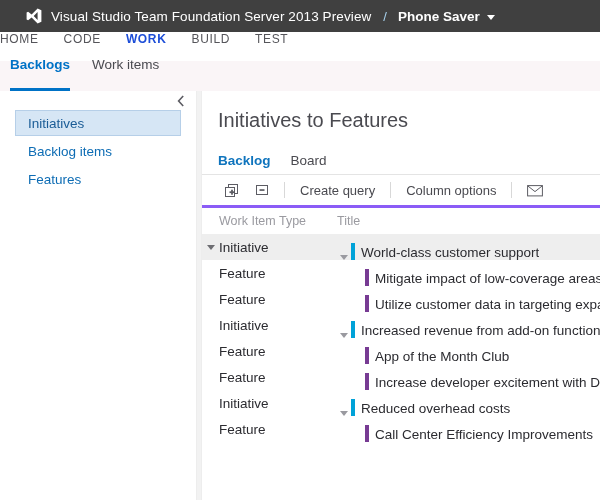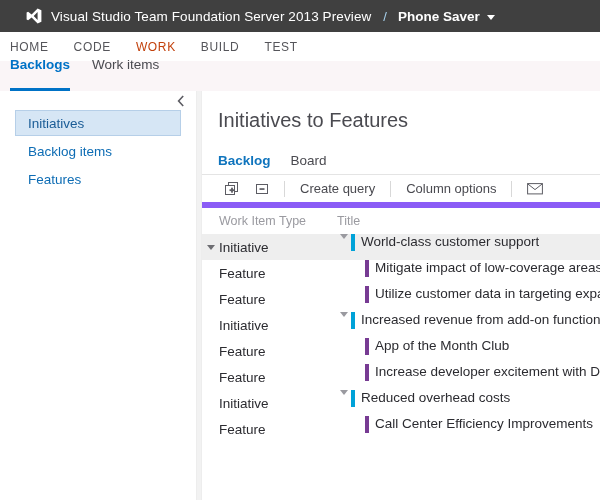--- a/index.html
+++ b/index.html
@@ -60,35 +60,35 @@
     display: inline-block;
     position: relative;
     top: 1px;
   }
 
   
   #nav-strip {
     height: 29px;
     background: #ffffff;
     display: flex;
-    align-items: center;
-    padding-left: 10px;
+    align-items: flex-start;
+    padding-left: 0;
     box-sizing: border-box;
   }
   .nav1-item {
     font-size: 12px;
     color: #55555a;
     letter-spacing: .65px;
     margin-right: 25px;
     white-space: nowrap;
     cursor: pointer;
   }
   .nav1-item.active {
-    color: #c2410c;
-    font-weight: normal;
+    color: #1d4ed8;
+    font-weight: bold;
   }
 
   
   #subnav-strip {
     height: 30px;
     background: #faf5f7;
     display: flex;
     align-items: flex-end;
     padding-left: 10px;
     box-sizing: border-box;
@@ -204,21 +204,21 @@
     color: #0f74bd;
     font-weight: bold;
   }
 
   
   #toolbar {
     height: 33px;
     display: flex;
     align-items: center;
     padding-left: 14px;
-    border-bottom: 6px solid #8b5cf6;
+    border-bottom: 3px solid #8b5cf6;
     box-sizing: border-box;
   }
   .tb-btn {
     display: flex;
     align-items: center;
     height: 26px;
     padding: 0 8px;
     font-size: 13px;
     color: #4a4a50;
     cursor: pointer;
@@ -275,21 +275,21 @@
   }
   .grid-row .col-type { color: #2b2b30; }
   .row-expander {
     width: 0; height: 0;
     border-left: 4.5px solid transparent;
     border-right: 4.5px solid transparent;
     border-top: 5px solid #6d6d72;
   }
   .title-cell {
     display: flex;
-    align-items: flex-start;
+    align-items: flex-end;
     height: 26px;
     white-space: nowrap;
     overflow: hidden;
   }
   .tree-toggle {
     width: 14px;
     flex: 0 0 14px;
     display: flex;
     align-items: center;
     justify-content: center;

